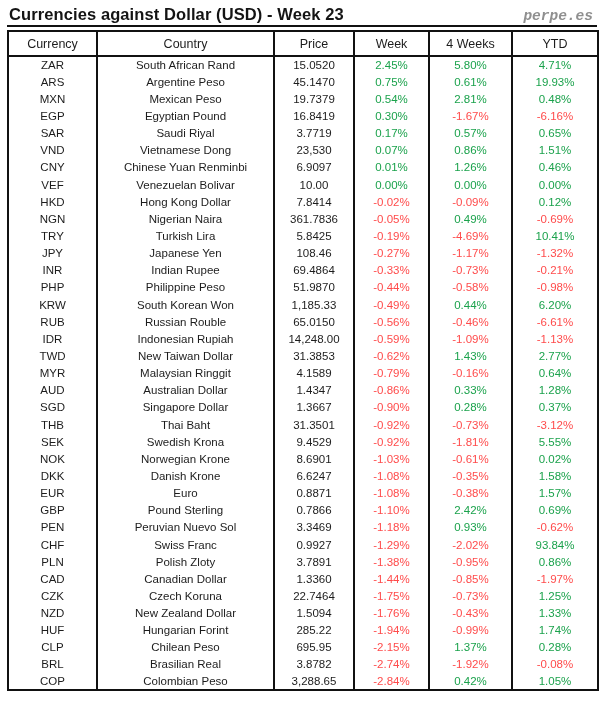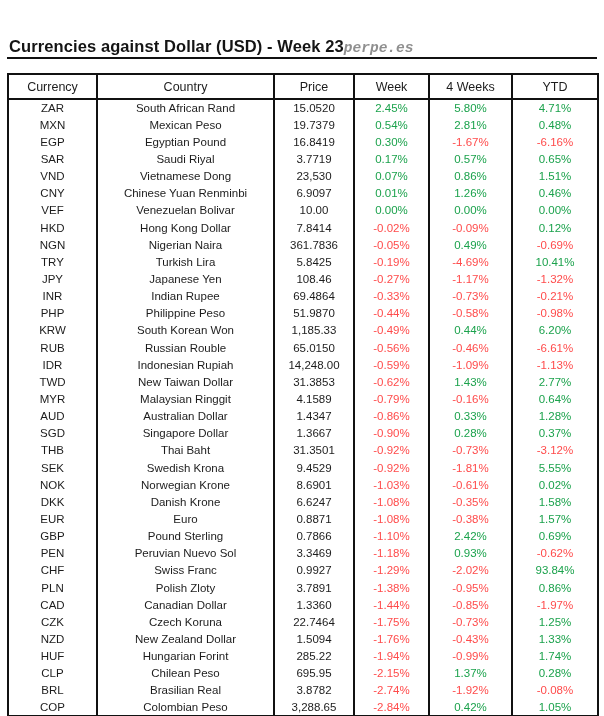--- a/index.html
+++ b/index.html
@@ -6,43 +6,43 @@
   html, body {
     width: 604px; height: 716px;
     background: #ffffff;
     font-family: "Liberation Sans", sans-serif;
     overflow: hidden;
   }
   .wrap { padding: 3px 7px 0 7px; }
 
   .titlebar {
     display: flex;
+    justify-content: space-between;
     align-items: flex-end;
     height: 24px;
     padding: 0 2px 1px 2px;
     border-bottom: 2px solid var(--border);
-    margin-top: 32px;
   }
   .page-title {
     font-size: 16.5px;
     font-weight: bold;
     color: #141414;
     letter-spacing: 0.1px;
   }
   .site-logo {
     font-family: Liberation Mono, monospace;
     font-style: italic;
     font-weight: bold;
     font-size: 14.5px;
     color: var(--logo);
     padding-right: 2px;
   }
 
   table.fx {
-    margin-top: 14px;
+    margin-top: 3px;
     border-collapse: collapse;
     table-layout: fixed;
     width: 590px;
     border: 2px solid var(--border);
   }
   .fx th {
     height: 25px;
     font-size: 12.5px;
     font-weight: normal;
     color: #1c1c1c;
@@ -100,20 +100,28 @@
     <tbody id="table-body">
         <tr>
     <td>ZAR</td>
     <td>South African Rand</td>
     <td>15.0520</td>
     <td class="pos">2.45%</td>
     <td class="pos">5.80%</td>
     <td class="pos">4.71%</td>
   </tr>
         <tr>
+    <td>ARS</td>
+    <td>Argentine Peso</td>
+    <td>45.1470</td>
+    <td class="pos">0.75%</td>
+    <td class="pos">0.61%</td>
+    <td class="pos">19.93%</td>
+  </tr>
+        <tr>
     <td>MXN</td>
     <td>Mexican Peso</td>
     <td>19.7379</td>
     <td class="pos">0.54%</td>
     <td class="pos">2.81%</td>
     <td class="pos">0.48%</td>
   </tr>
         <tr>
     <td>EGP</td>
     <td>Egyptian Pound</td>

